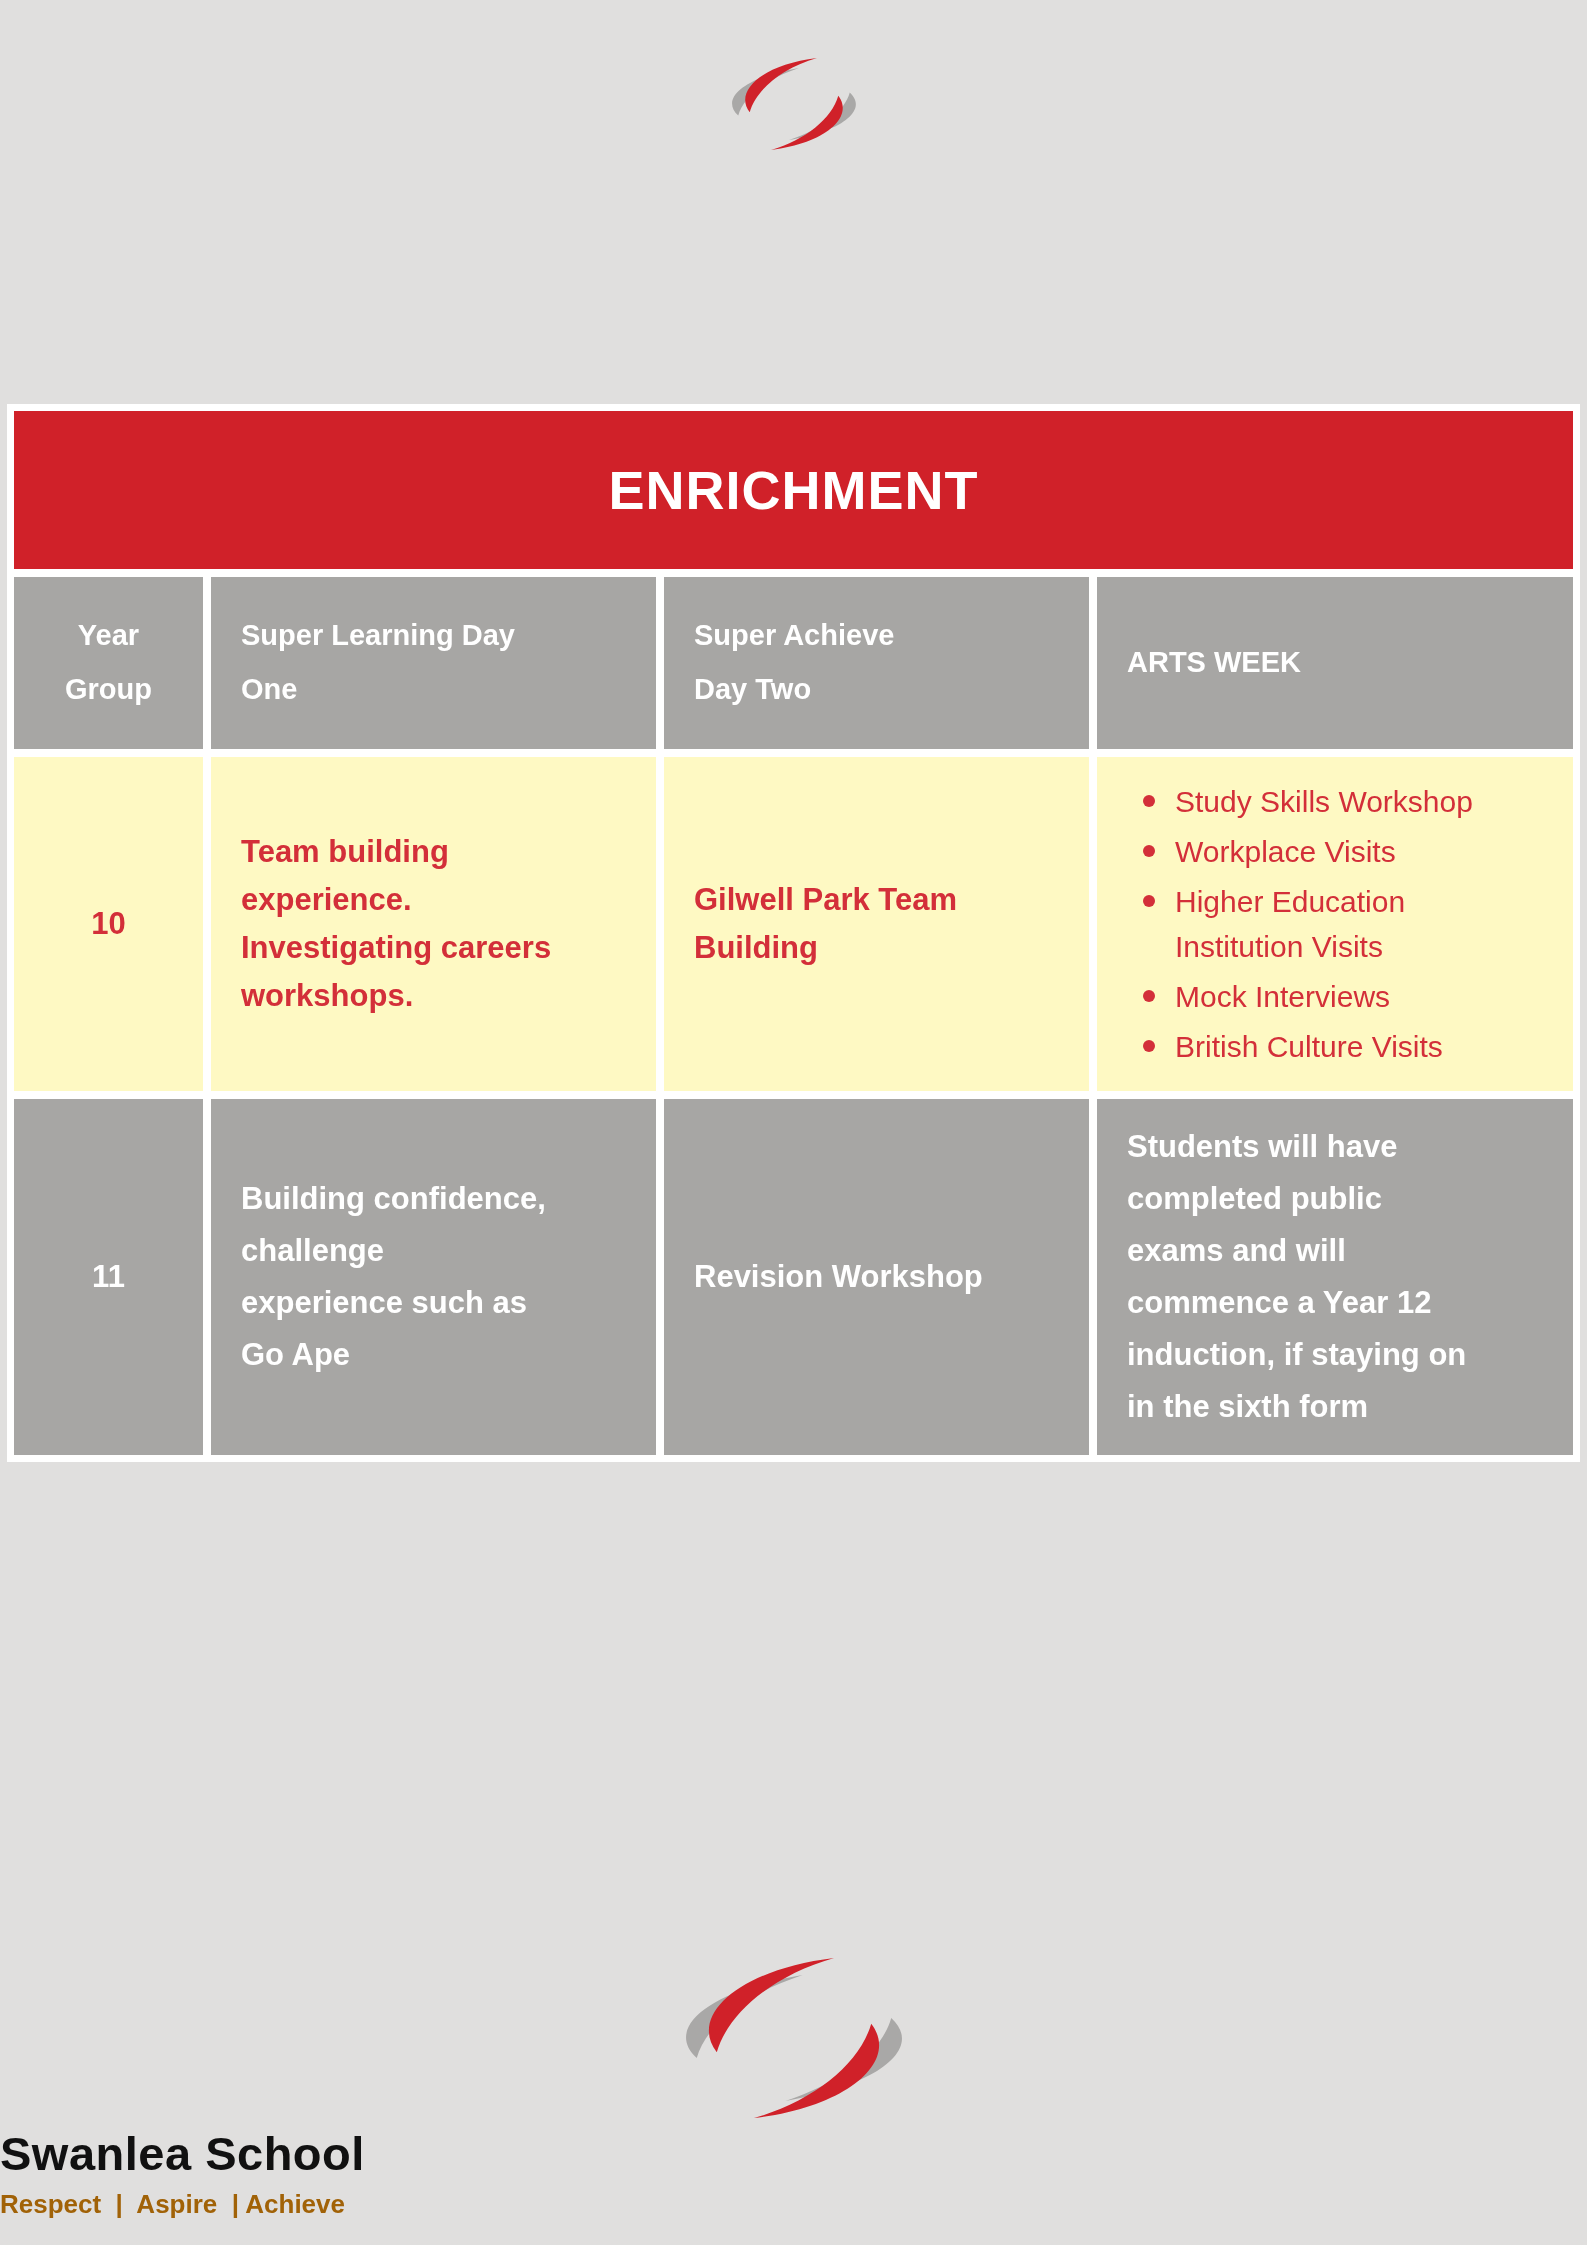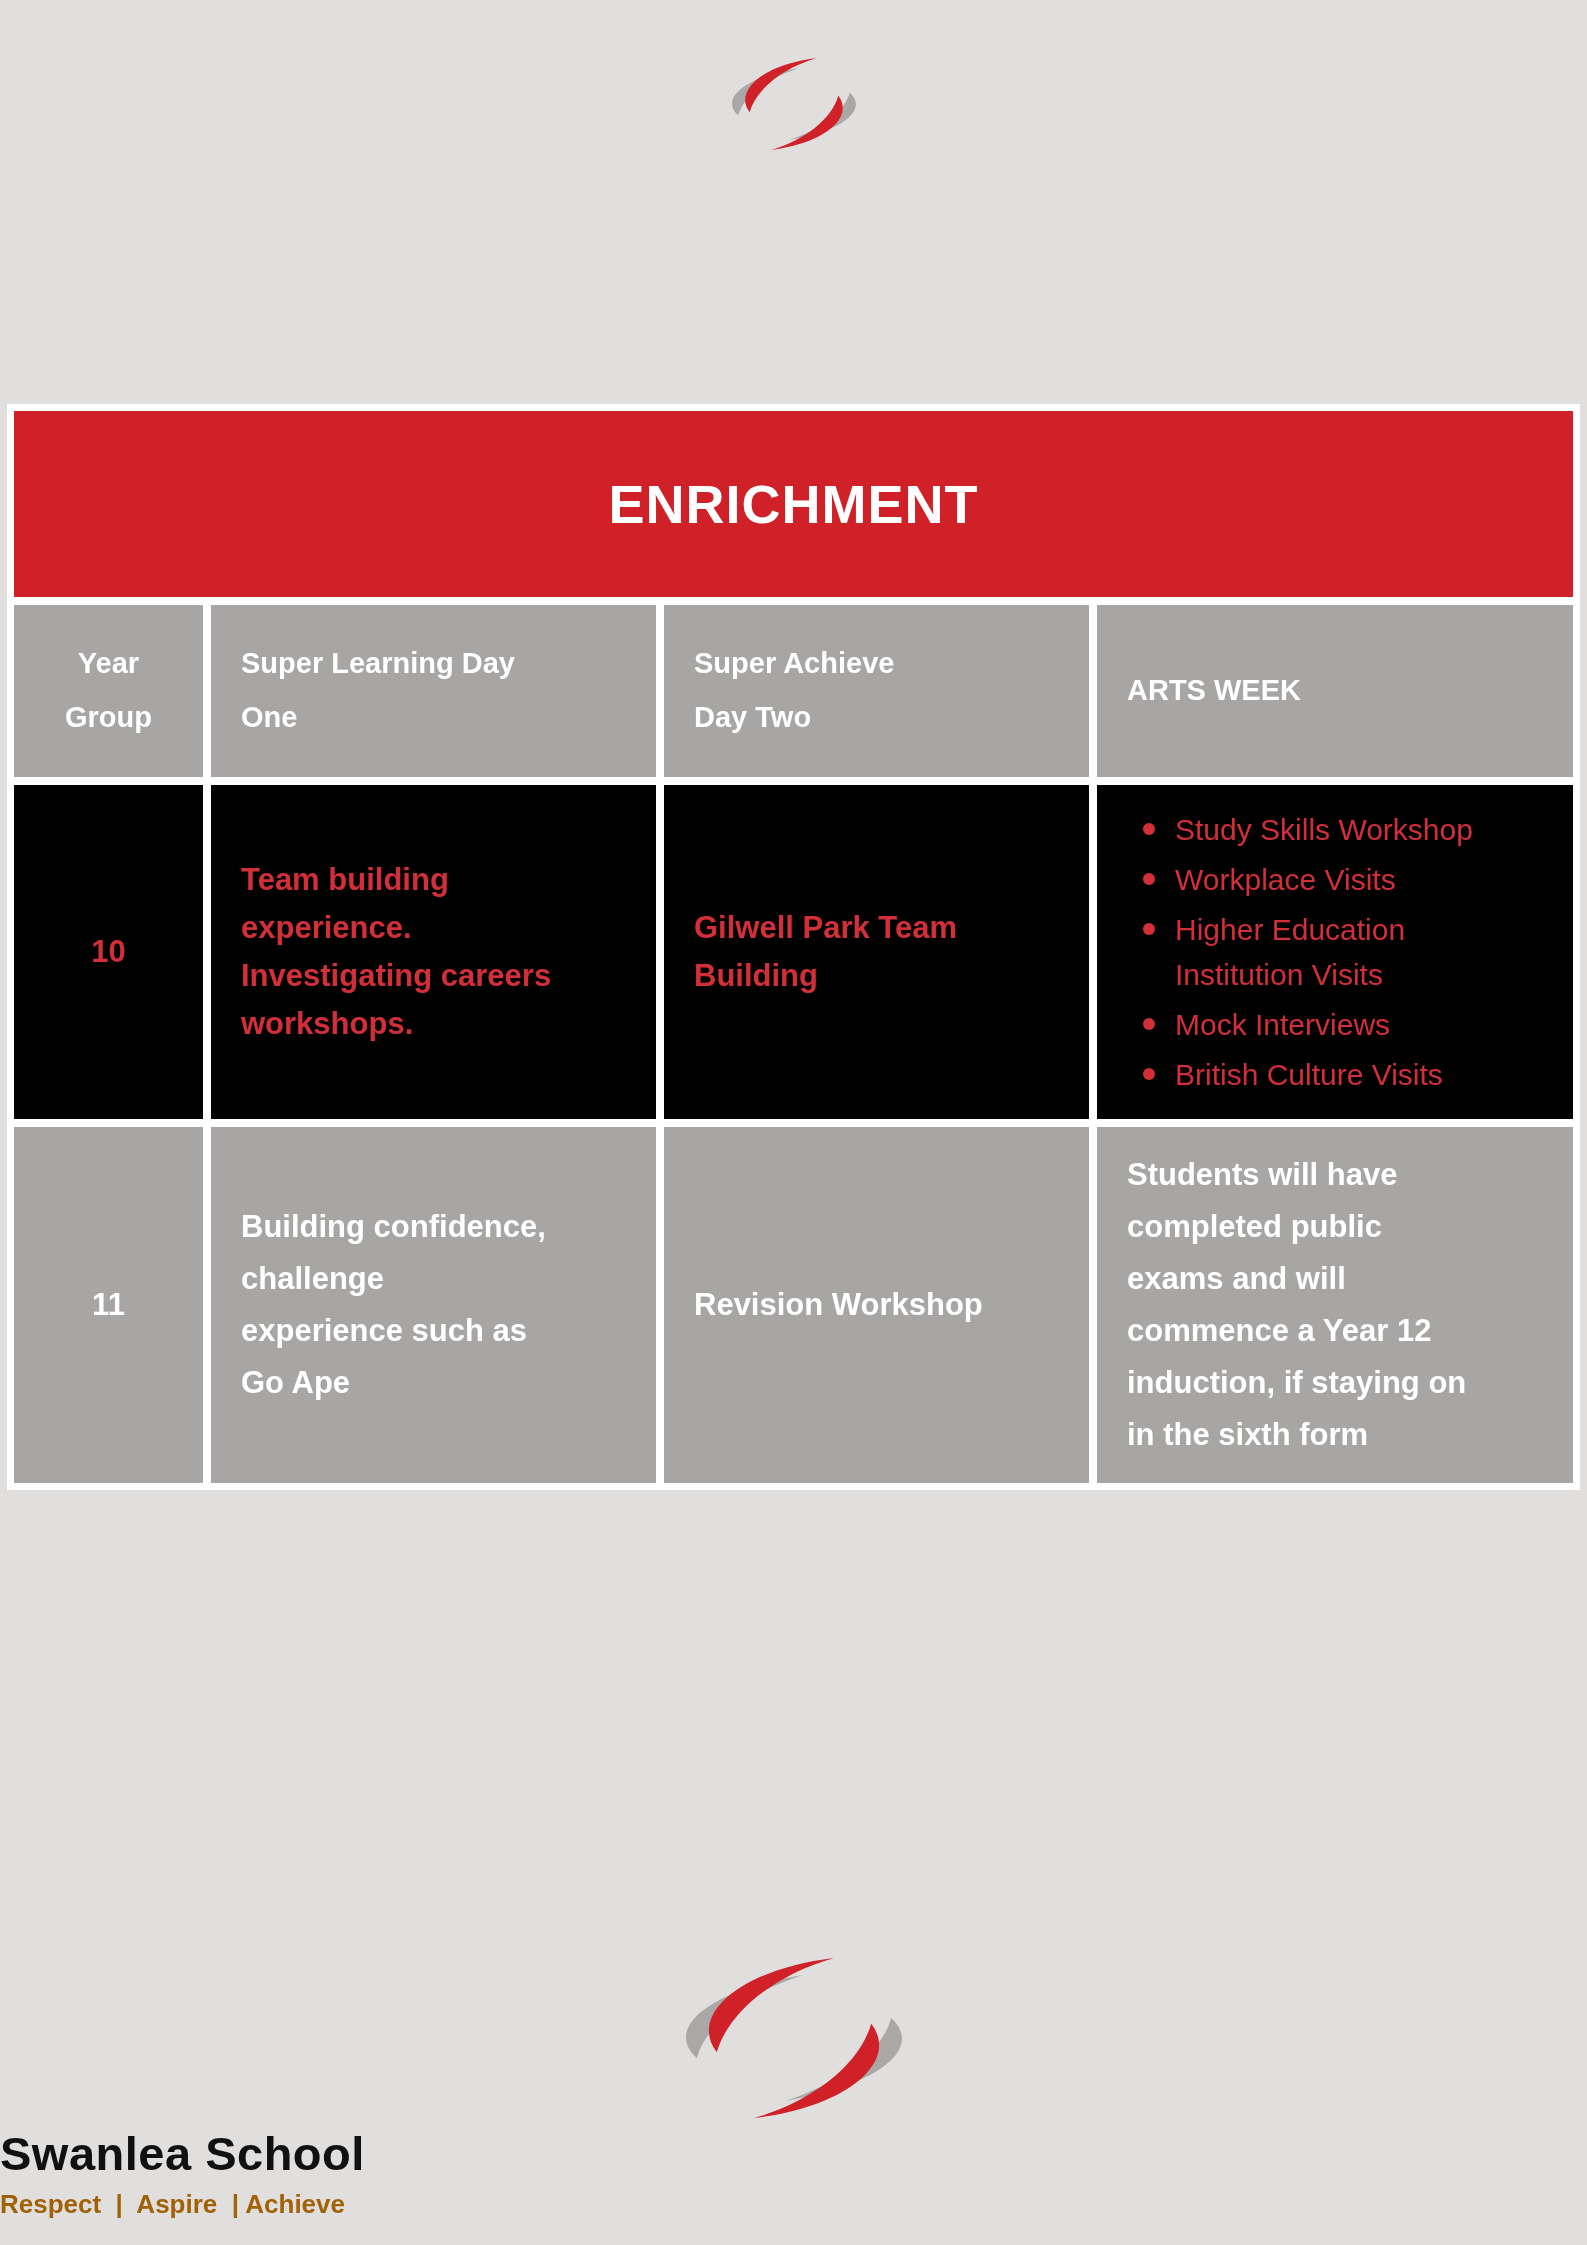--- a/index.html
+++ b/index.html
@@ -28,21 +28,21 @@
   }
 
   
   .table-frame{
     position:absolute;
     top:404px; left:7px; right:7px;
     background:#ffffff;
     padding:7px;
   }
   .banner{
-    height:186px;
+    height:158px;
     background:#d02129;
     display:flex;
     align-items:center;
     justify-content:center;
   }
   .banner-title{
     color:#ffffff;
     font-size:54px;
     font-weight:700;
     letter-spacing:1px;
@@ -56,21 +56,21 @@
   .cell{
     display:flex;
     flex-direction:column;
     justify-content:center;
   }
   .trow.thead .cell{height:172px;}
   .trow.tr10  .cell{height:334px;}
   .trow.tr11  .cell{height:356px;}
 
   .cell.gray {background:#a7a6a4;}
-  .cell.light{background:#000000;}
+  .cell.light{background:#fef9c3;}
 
   .cell{padding-left:30px;padding-right:20px;box-sizing:border-box;}
   .cell.center{padding:8px;align-items:center;text-align:center;}
 
   .head-text{
     color:#ffffff;
     font-size:29px;
     font-weight:600;
     line-height:1.85;
   }

